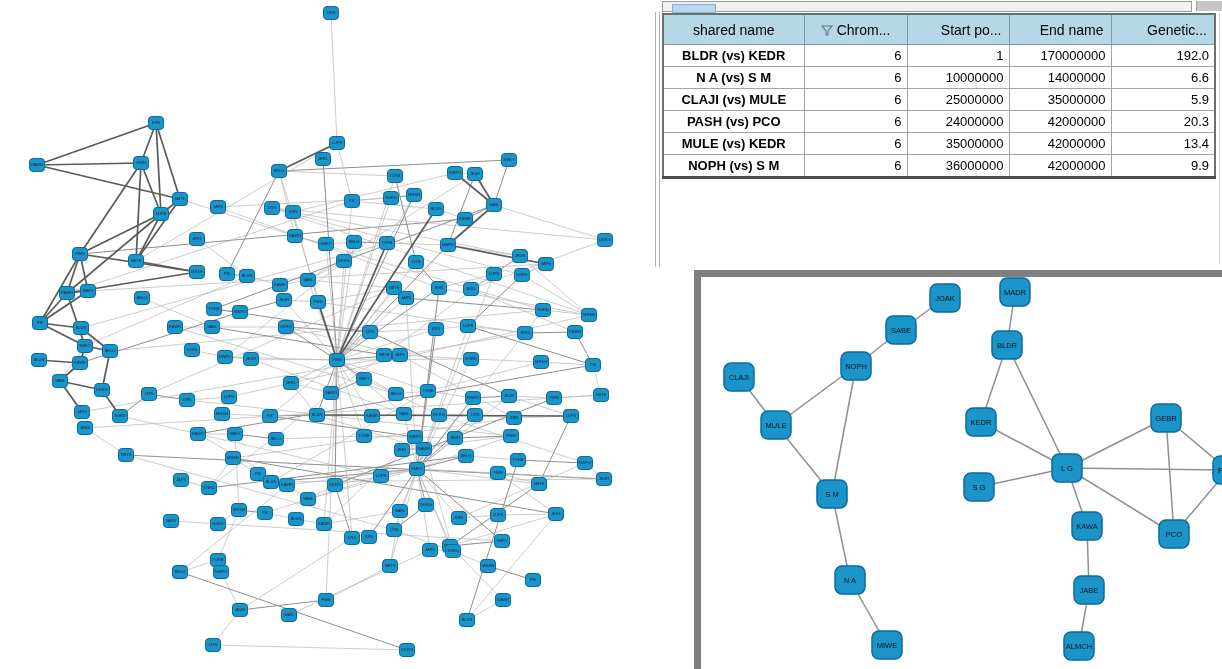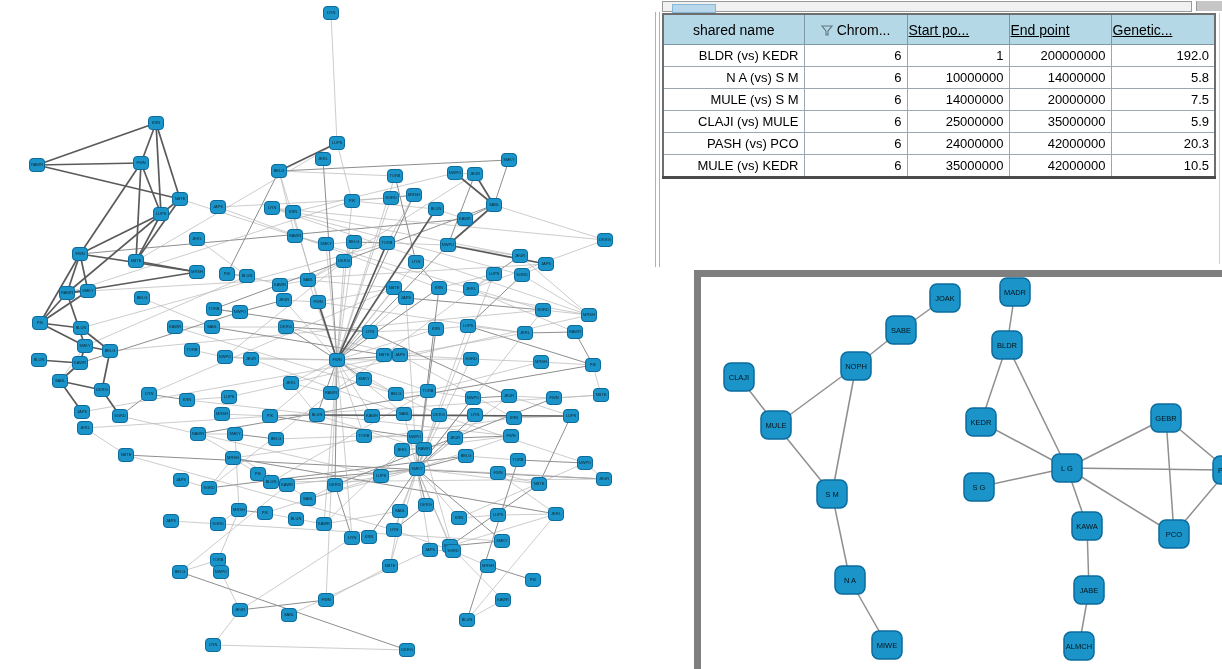--- a/index.html
+++ b/index.html
@@ -23,23 +23,23 @@
         font-family:"Liberation Sans",sans-serif;}
   table.attr-table th{
         background:#b5d8e7;color:#000;font-weight:normal;font-size:14px;
         height:27px;border:1px solid #7f98a8;border-top:2px solid #6e6e6e;
         overflow:hidden;white-space:nowrap;}
   table.attr-table td{
         background:#ffffff;color:#000;font-size:13px;height:21px;
         border:1px solid #9aa7b0;overflow:hidden;white-space:nowrap;padding:0 5px;}
   table.attr-table{border:2px solid #6e6e6e;border-bottom:3px solid #4a4a4a;}
   td.num{text-align:right;}
-  td.name{text-align:right;}
+  td.name{text-align:center;font-weight:bold;}
   th .hdr-inner{display:flex;align-items:center;justify-content:center;gap:4px;}
-  th.right .hdr-inner{justify-content:flex-start;padding-right:6px;text-decoration:underline;}
+  th.right .hdr-inner{justify-content:flex-end;padding-right:6px;}
   .funnel{display:inline-block;}
   #right-col-line{position:absolute;left:1219px;top:13px;width:1px;height:251px;background:#cfcfcf;}
   
   #detail-panel{position:absolute;left:694px;top:270px;width:567px;height:417px;
         box-sizing:border-box;background:#ffffff;border:7px solid #7f7f7f;}
   svg text{pointer-events:none;}
 </style>
 </head>
 <body>
 
@@ -1052,72 +1052,72 @@
                 <span>Chrom...</span>
               </span>
             </th>
             <th class="right">
               <span class="hdr-inner">
                 <span>Start po...</span>
               </span>
             </th>
             <th class="right">
               <span class="hdr-inner">
-                <span>End point</span>
+                <span>End name</span>
               </span>
             </th>
             <th class="right">
               <span class="hdr-inner">
                 <span>Genetic...</span>
               </span>
             </th>
           </tr>
         </thead>
       <tbody id="table-body">
           <tr>
             <td class="name">BLDR (vs) KEDR</td>
             <td class="num">6</td>
             <td class="num">1</td>
-            <td class="num">200000000</td>
+            <td class="num">170000000</td>
             <td class="num">192.0</td>
           </tr>
           <tr>
             <td class="name">N A (vs) S M</td>
             <td class="num">6</td>
             <td class="num">10000000</td>
             <td class="num">14000000</td>
-            <td class="num">5.8</td>
-          </tr>
-          <tr>
-            <td class="name">MULE (vs) S M</td>
-            <td class="num">6</td>
-            <td class="num">14000000</td>
-            <td class="num">20000000</td>
-            <td class="num">7.5</td>
+            <td class="num">6.6</td>
           </tr>
           <tr>
             <td class="name">CLAJI (vs) MULE</td>
             <td class="num">6</td>
             <td class="num">25000000</td>
             <td class="num">35000000</td>
             <td class="num">5.9</td>
           </tr>
           <tr>
             <td class="name">PASH (vs) PCO</td>
             <td class="num">6</td>
             <td class="num">24000000</td>
             <td class="num">42000000</td>
             <td class="num">20.3</td>
           </tr>
           <tr>
             <td class="name">MULE (vs) KEDR</td>
             <td class="num">6</td>
             <td class="num">35000000</td>
             <td class="num">42000000</td>
-            <td class="num">10.5</td>
+            <td class="num">13.4</td>
+          </tr>
+          <tr>
+            <td class="name">NOPH (vs) S M</td>
+            <td class="num">6</td>
+            <td class="num">36000000</td>
+            <td class="num">42000000</td>
+            <td class="num">9.9</td>
           </tr>
         </tbody>
     </table>
   </div>
   <div id="right-col-line"></div>
 
   <div id="detail-panel">
     <svg id="detail-svg" width="553" height="385" viewBox="0 0 553 385">
         <g>
           <line x1="244" y1="21" x2="200" y2="53" stroke="#8f8f8f" stroke-width="1.5"></line>

